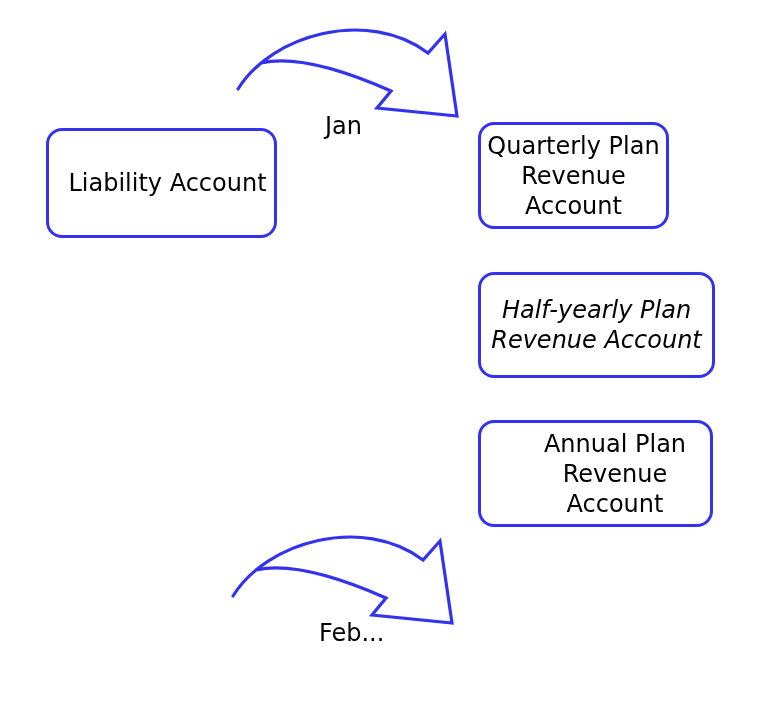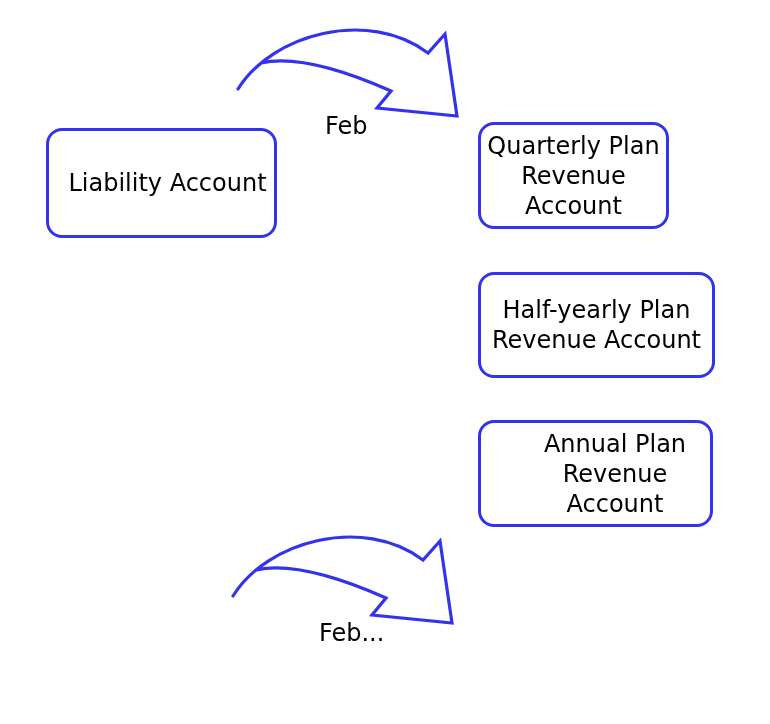--- a/index.html
+++ b/index.html
@@ -21,21 +21,21 @@
     display: flex;
     align-items: center;
     justify-content: center;
     text-align: center;
     font-size: 24px;
     line-height: 30px;
     white-space: pre-line;
   }
   #node-liability    { left: 46px;  top: 128px; width: 231px; height: 110px; padding-left: 12px; }
   #node-quarterly    { left: 478px; top: 122px; width: 191px; height: 107px; }
-  #node-half-yearly  { left: 478px; top: 272px; width: 237px; height: 106px; }
+  #node-half-yearly  { left: 478px; top: 272px; width: 237px; height: 106px; font-style: italic; }
   #node-annual       { left: 478px; top: 420px; width: 235px; height: 107px; padding-left: 39px; }
   .arrow-label {
     position: absolute;
     font-size: 24px;
     line-height: 28px;
     color: #000000;
   }
   #label-jan { left: 325px; top: 112px; }
   #label-feb { left: 319px; top: 619px; }
   svg.arrow-layer {
@@ -68,17 +68,17 @@
 
   <div class="node" id="node-quarterly">Quarterly Plan
 Revenue Account</div>
 
   <div class="node" id="node-half-yearly">Half-yearly Plan
 Revenue Account</div>
 
   <div class="node" id="node-annual">Annual Plan
 Revenue Account</div>
 
-  <div class="arrow-label" id="label-jan">Feb</div>
+  <div class="arrow-label" id="label-jan">Jan</div>
 
   <div class="arrow-label" id="label-feb">Feb...</div>
 
 </div>
 
 </body></html>

